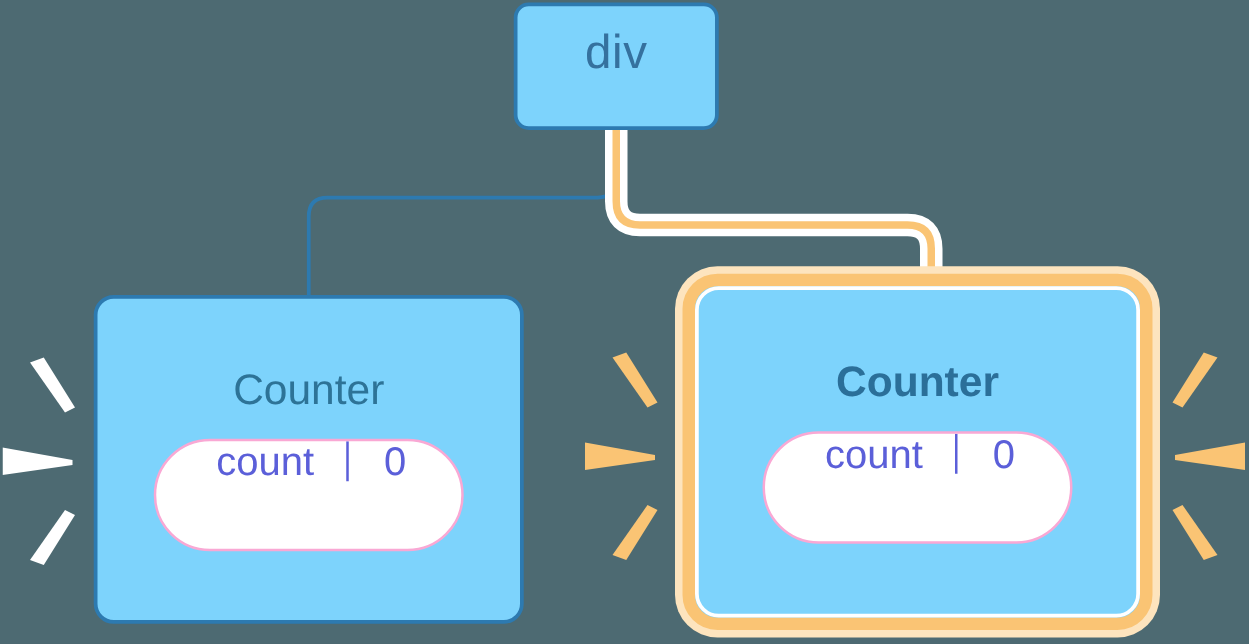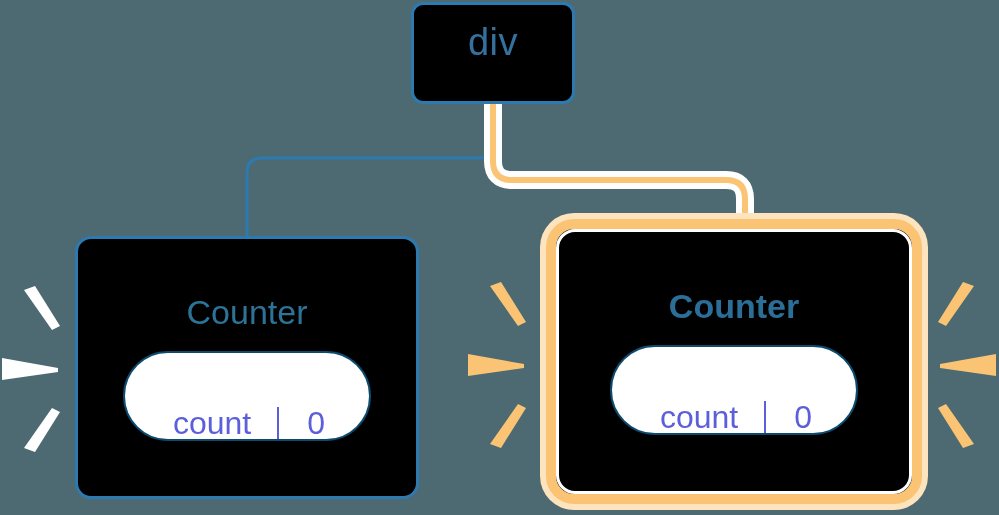--- a/index.html
+++ b/index.html
@@ -22,21 +22,21 @@
     position: absolute;
     left: 0;
     top: 0;
     width: 999px;
     height: 515px;
   }
 
   
   .node {
     position: absolute;
-    background: #000000;
+    background: #7dd3fc;
     box-sizing: border-box;
     display: flex;
     flex-direction: column;
     align-items: center;
     justify-content: center;
   }
 
   .node-div {
     left: 411px;
     top: 2px;
@@ -93,22 +93,22 @@
   }
   .node-title.bold {
     font-weight: 700;
     color: #2b6f99;
     font-size: 34px;
   }
 
   
   .pill {
     display: flex;
-    align-items: flex-end;
-    border: 2px solid #0c4a6e;
+    align-items: flex-start;
+    border: 2px solid #f9a8d4;
     border-radius: 999px;
     height: 86px;
     overflow: hidden;
     background: #ffffff;
   }
   .pill-key,
   .pill-val {
     display: flex;
     align-items: center;
     justify-content: center;

